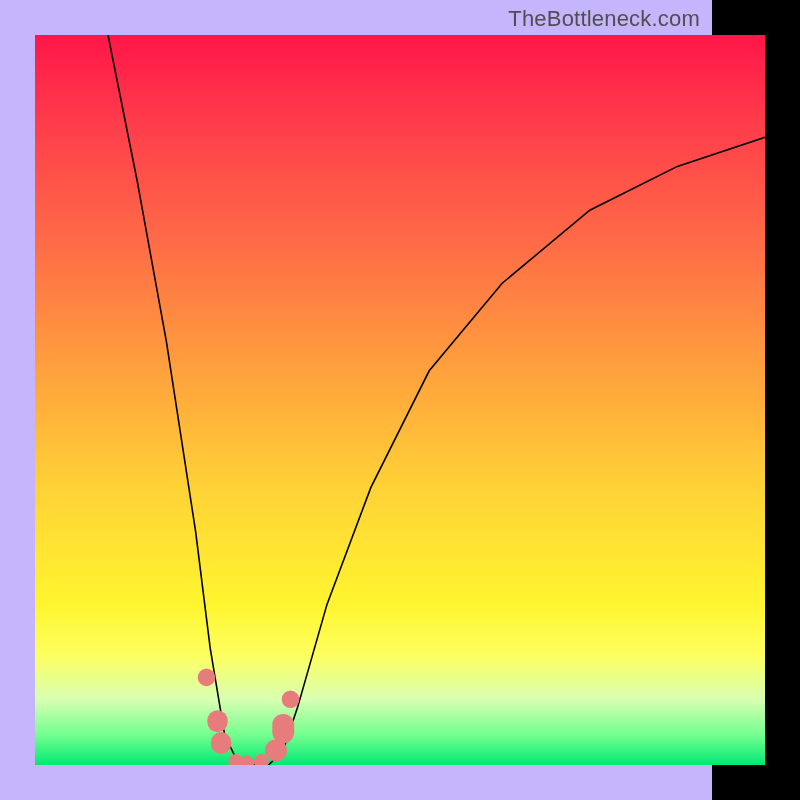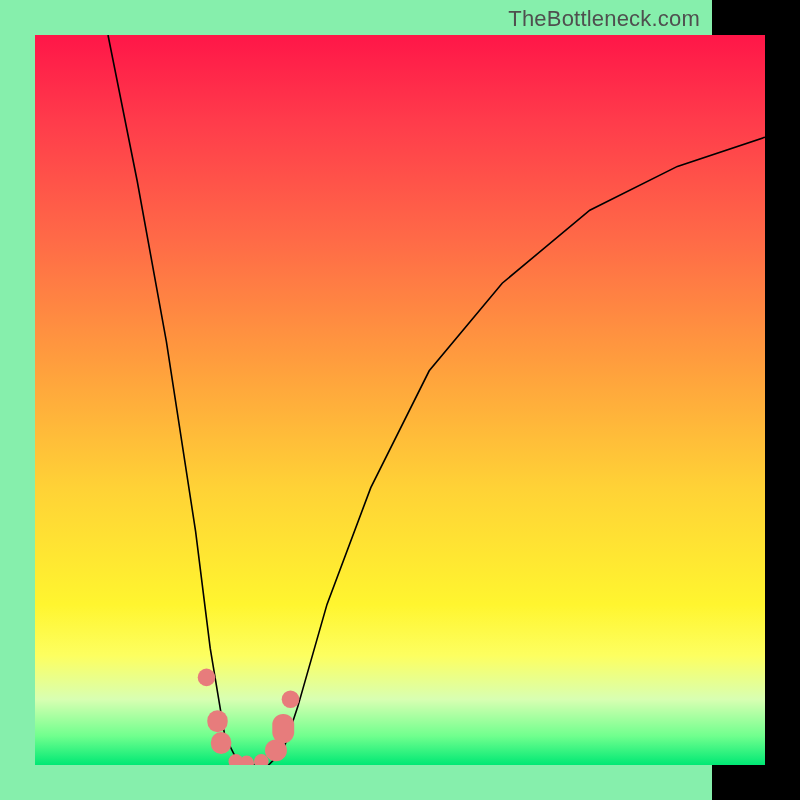--- a/index.html
+++ b/index.html
@@ -10,21 +10,21 @@
     background: #000;
     overflow: hidden;
     font-family: Arial, Helvetica, sans-serif;
   }
   .frame {
     position: absolute;
     top: 0;
     left: 0;
     width: 712px;
     height: 800px;
-    background: #86efac;
+    background: #c4b5fd;
     text-align: right;
   }
   .plot-area {
     position: absolute;
     top: 35px;
     left: 35px;
     width: 730px;
     height: 730px;
     background: linear-gradient(
       to bottom,

